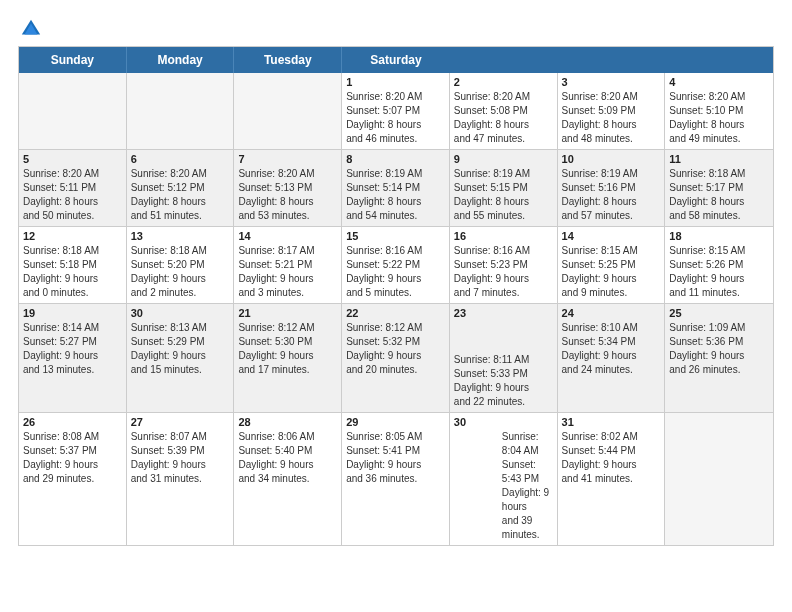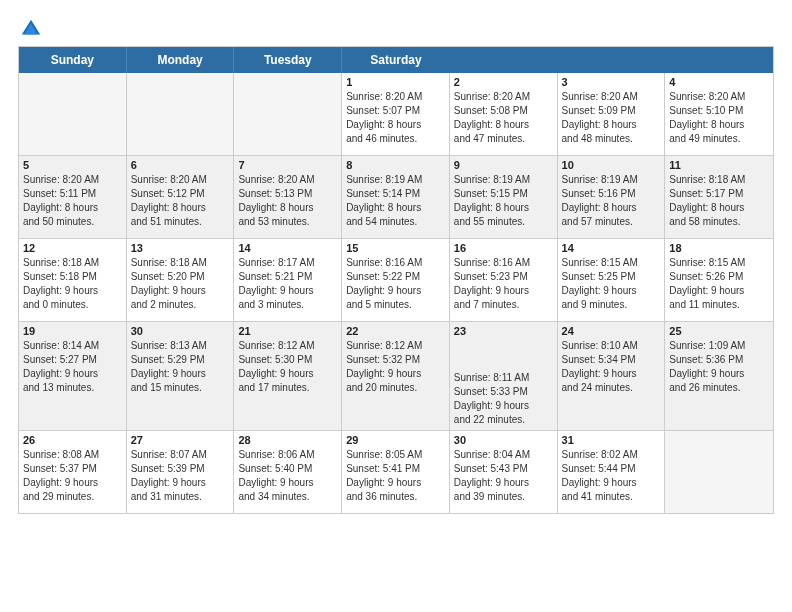--- a/index.html
+++ b/index.html
@@ -365,21 +365,21 @@
           </div>
           <div class="cal-cell">
             <div class="day-number">29</div>
             <div class="day-info" style="white-space: pre-line;">Sunrise: 8:05 AM
 Sunset: 5:41 PM
 Daylight: 9 hours
 and 36 minutes.</div>
           </div>
           <div class="cal-cell">
             <div class="day-number">30</div>
-            <div class="day-info" style="white-space: pre-line;">Sunrise: 8:04 AM
+            <div class="day-info" style="white-space: pre-line; margin-left: 48px;">Sunrise: 8:04 AM
 Sunset: 5:43 PM
 Daylight: 9 hours
 and 39 minutes.</div>
           </div>
           <div class="cal-cell">
             <div class="day-number">31</div>
             <div class="day-info" style="white-space: pre-line;">Sunrise: 8:02 AM
 Sunset: 5:44 PM
 Daylight: 9 hours
 and 41 minutes.</div>

